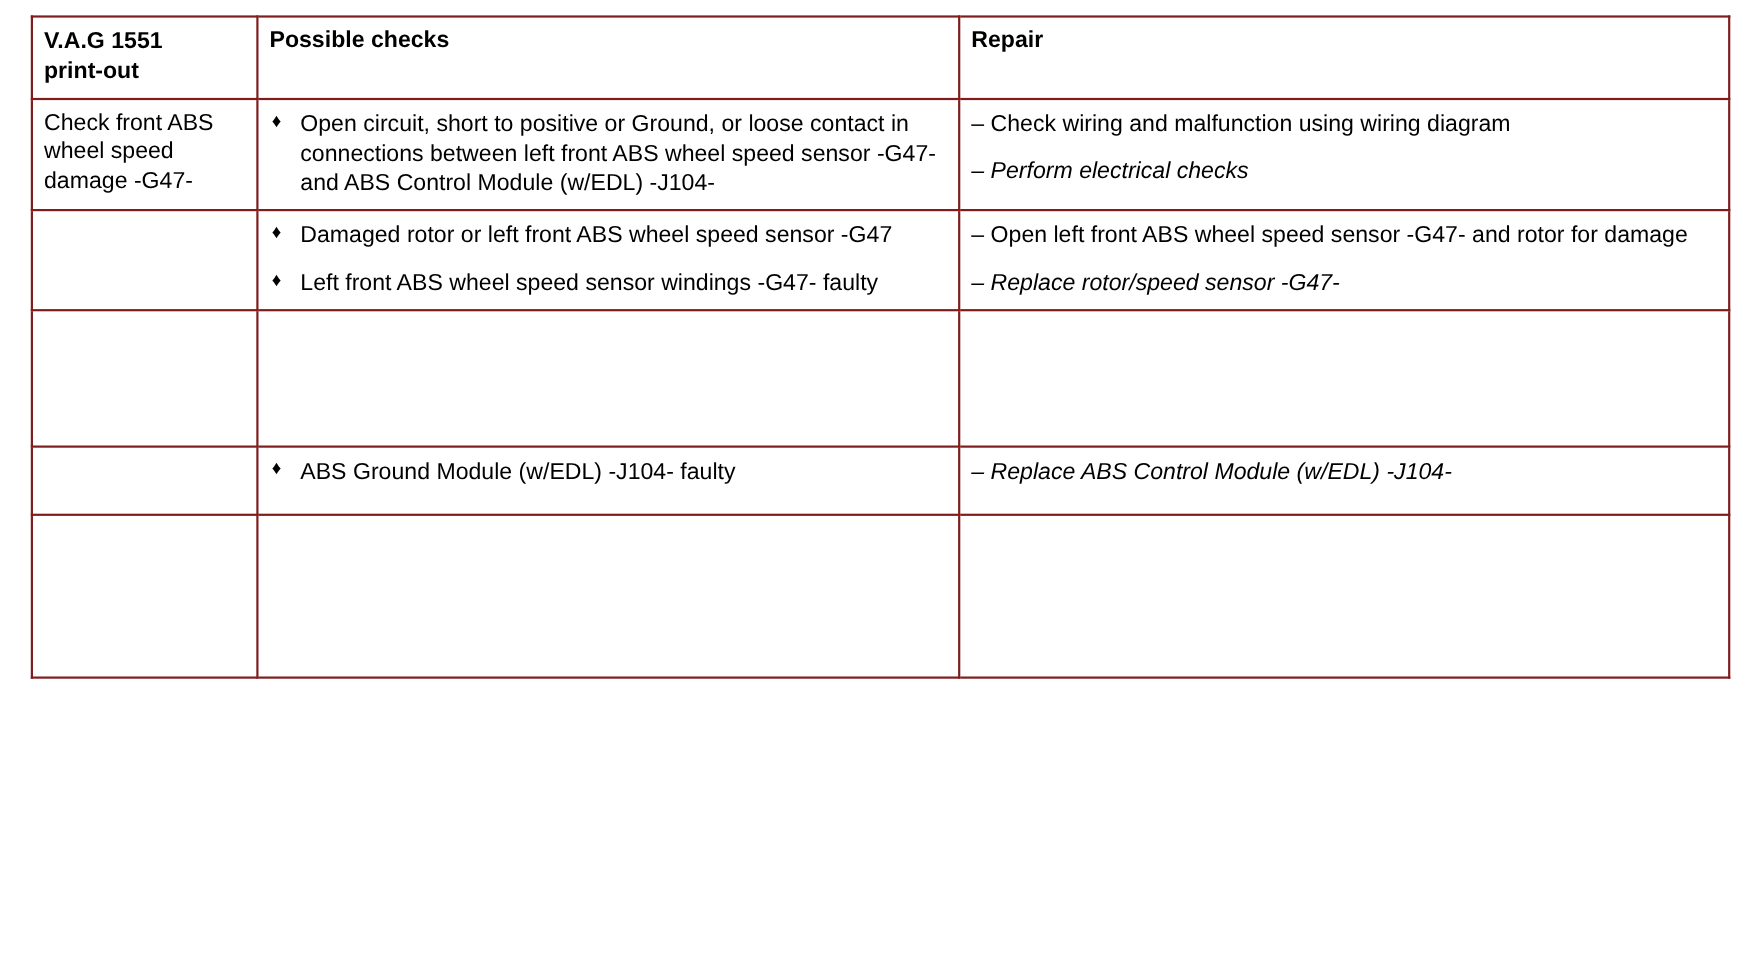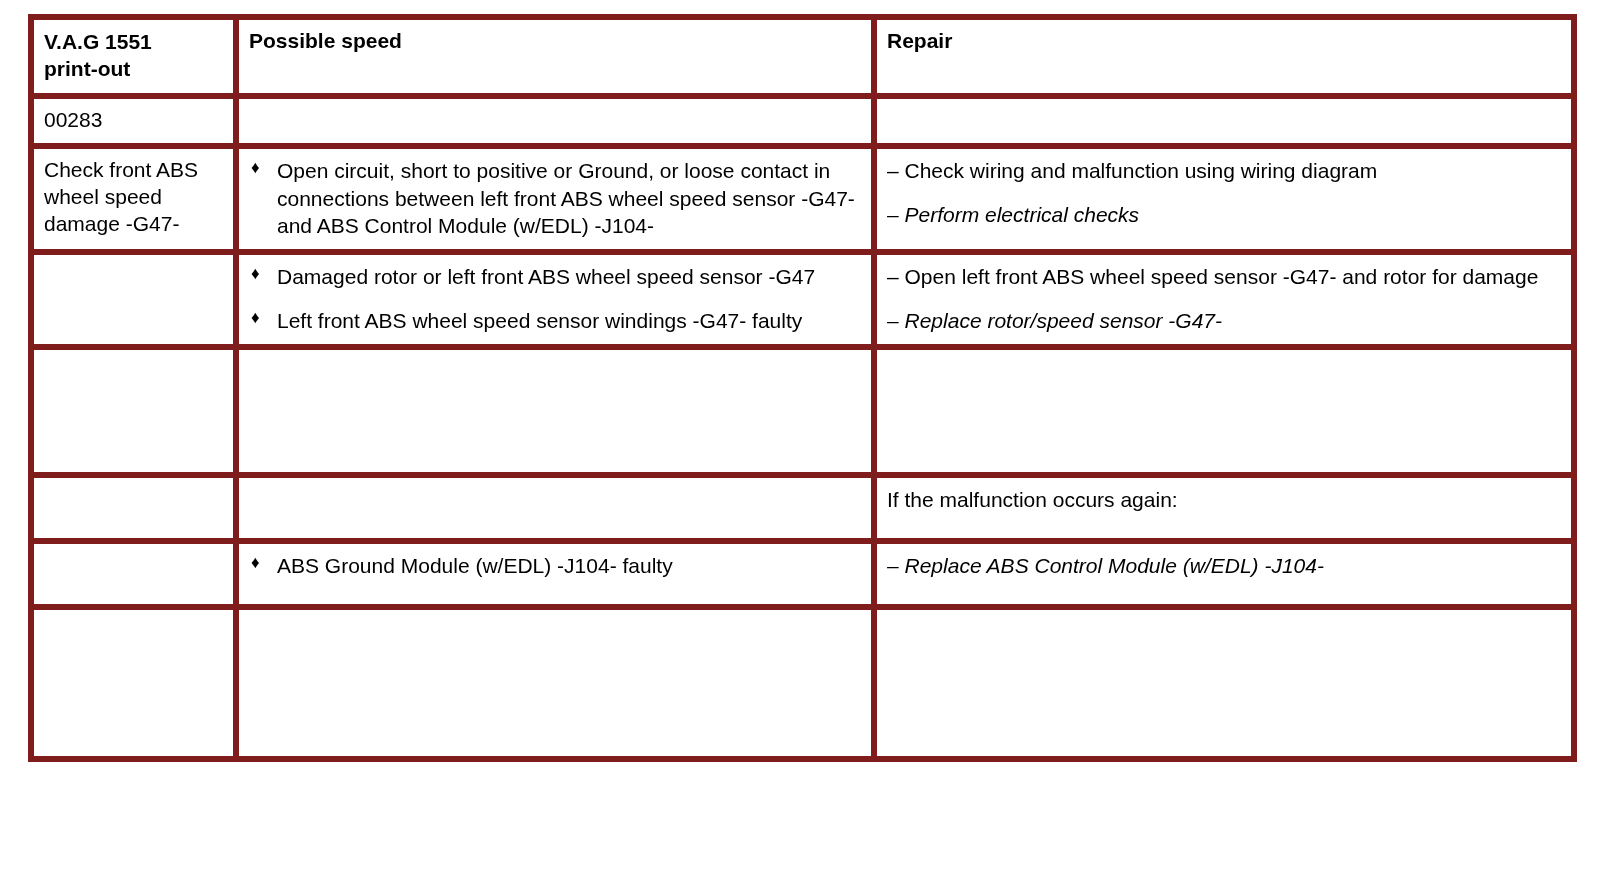--- a/index.html
+++ b/index.html
@@ -20,21 +20,21 @@
     height: 888px;
     box-sizing: border-box;
     padding: 14px 28px 14px 28px;
   }
   table.fault-table {
     width: 1543px;
     border-collapse: collapse;
     table-layout: fixed;
   }
   table.fault-table td, table.fault-table th {
-    border: 6px solid #7f1d1d;
+    border: 2px solid #7f1d1d;
     vertical-align: top;
     padding: 8px 10px 10px 10px;
     font-size: 21px;
     line-height: 1.28;
     text-align: left;
   }
   col.c1 { width: 205px; }
   col.c2 { width: 638px; }
   col.c3 { width: 700px; }
 
@@ -99,29 +99,24 @@
       <col class="c1">
       <col class="c2">
       <col class="c3">
     </colgroup>
     <tbody>
       <tr class="hdr">
         <td class="hdr-cell-1">
           <div>V.A.G 1551</div>
           <div>print-out</div>
         </td>
-        <td>Possible speed</td>
+        <td>Possible checks</td>
         <td>Repair</td>
       </tr>
 
-      <tr class="row-single">
-        <td class="code-cell">00283</td>
-        <td></td>
-        <td></td>
-      </tr>
 
       <tr>
         <td class="label-cell">
           <div>Check front ABS</div>
           <div>wheel speed</div>
           <div>damage -G47-</div>
         </td>
         <td>
           <ul class="causes">
             <li>
@@ -155,27 +150,20 @@
           <p>– Replace rotor/speed sensor -G47-</p>
         </td>
       </tr>
 
       <tr class="row-tall">
         <td></td>
         <td></td>
         <td></td>
       </tr>
 
-      <tr class="row-short">
-        <td></td>
-        <td></td>
-        <td class="plain">
-          <p>If the malfunction occurs again:</p>
-        </td>
-      </tr>
 
       <tr class="row-short">
         <td></td>
         <td>
           <ul class="causes">
             <li>
               <span class="bullet">♦</span>
               <span>ABS Ground Module (w/EDL) -J104- faulty</span>
             </li>
           </ul>

